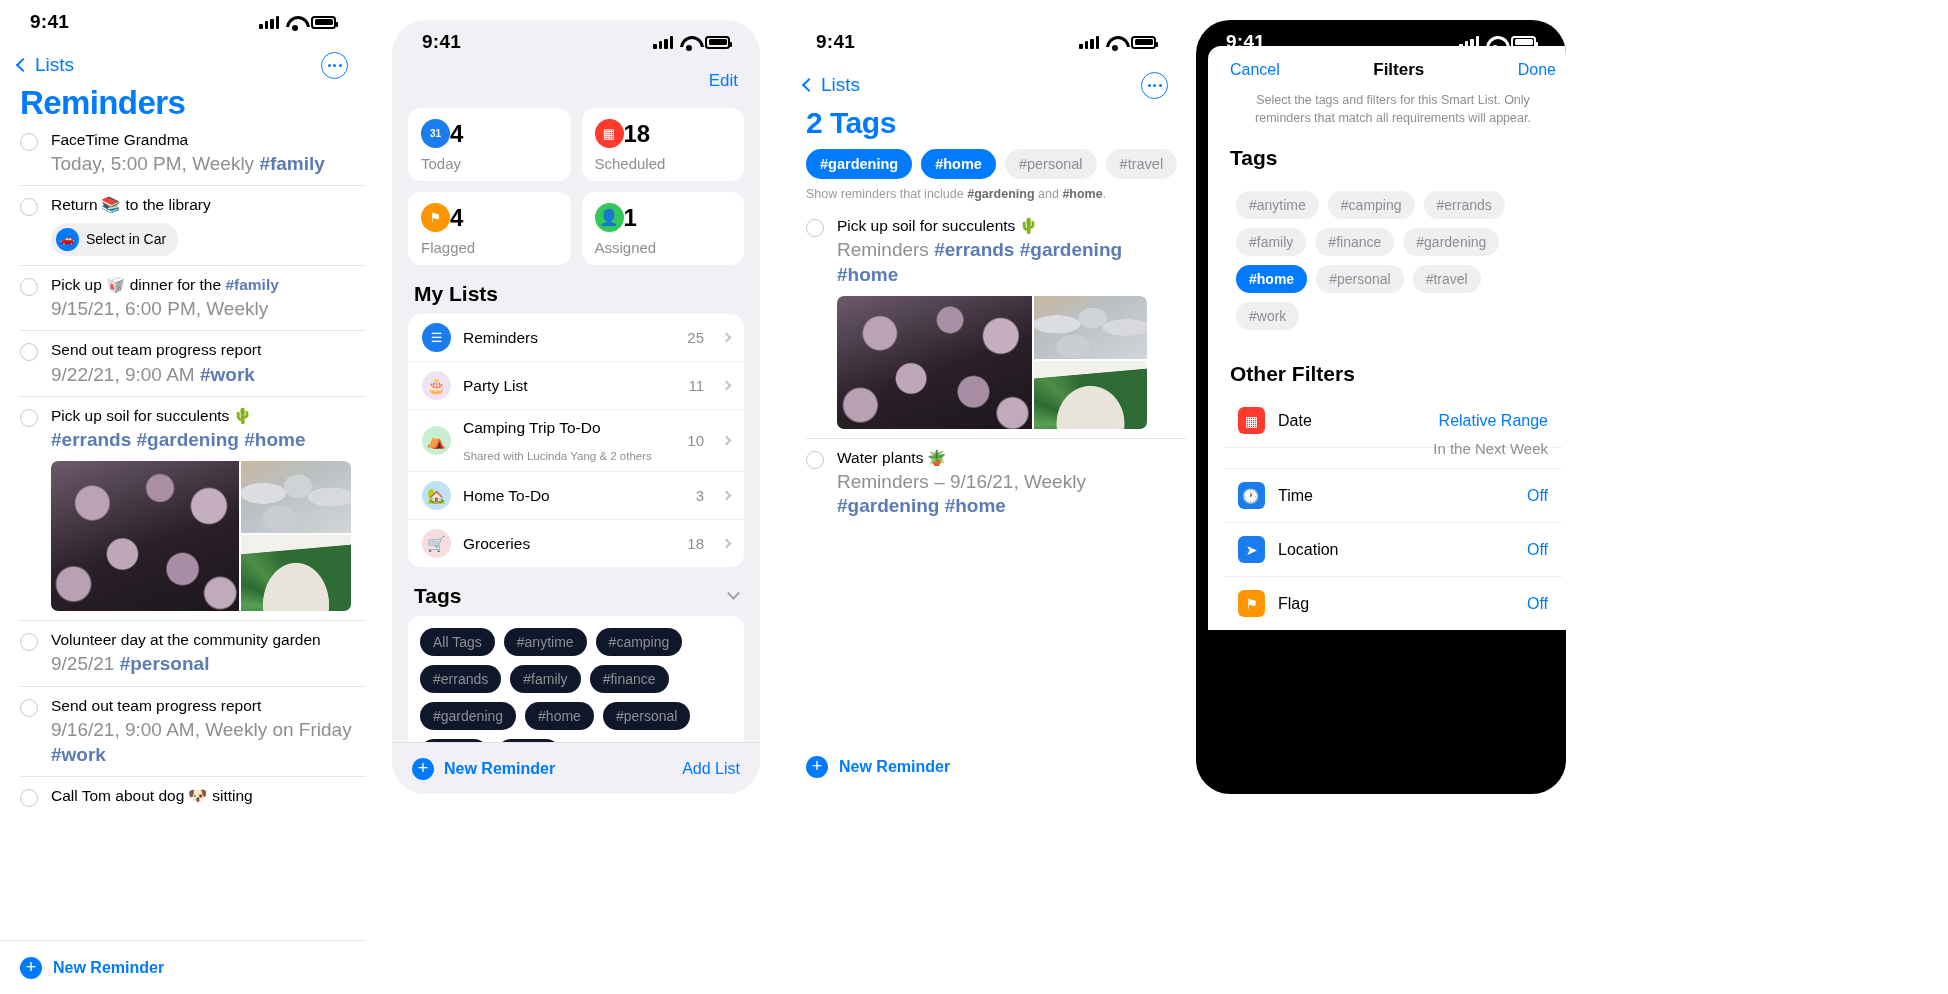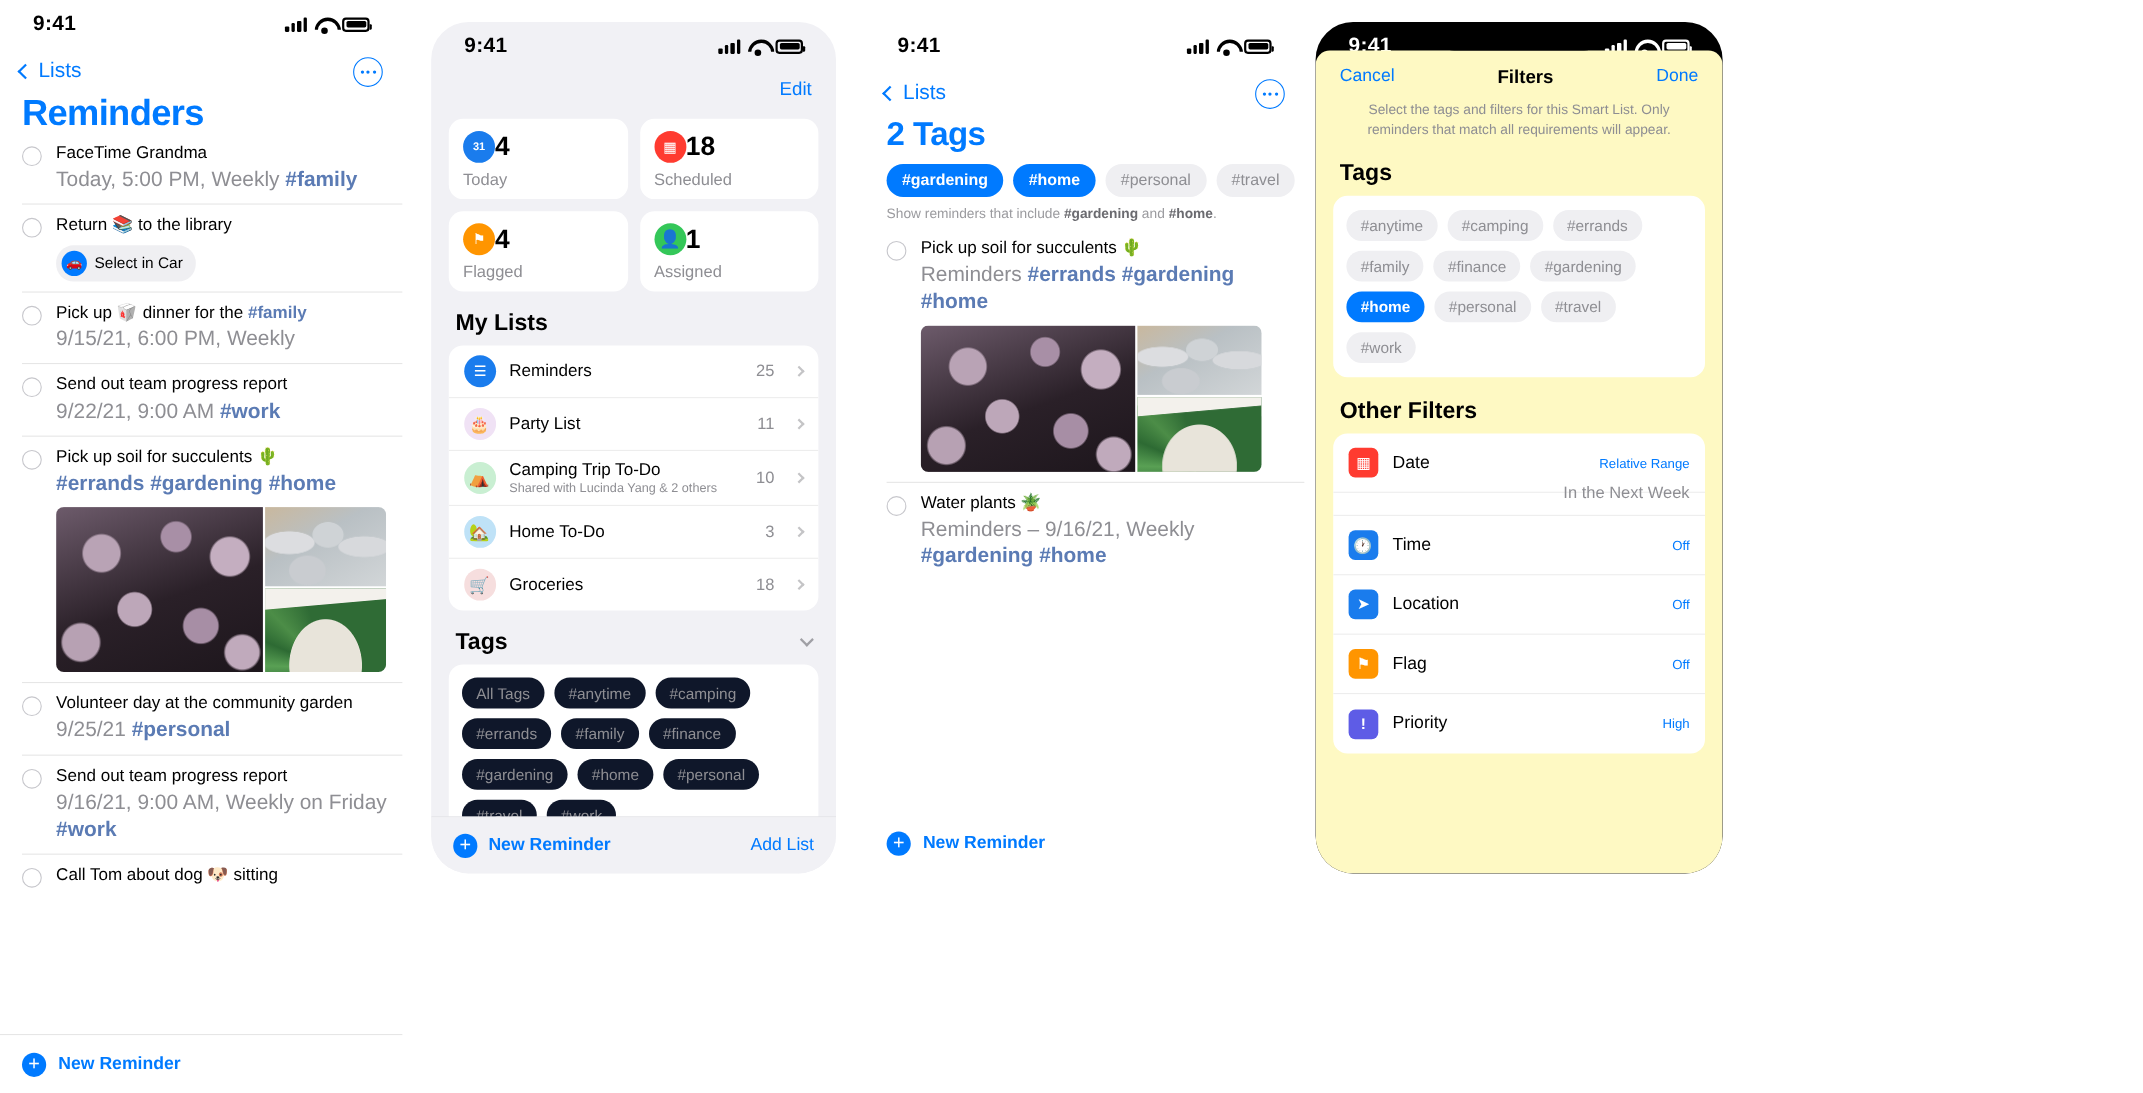--- a/index.html
+++ b/index.html
@@ -111,21 +111,21 @@
   .sc-top{display:flex;align-items:center;justify-content:flex-start;}
   .sc-ico{width:29px;height:29px;border-radius:50%;display:flex;align-items:center;justify-content:center;color:#fff;font-size:13px;}
   .sc-num{font-size:24px;font-weight:700;color:#000;}
   .sc-lbl{font-size:15px;color:#8e8e93;margin-top:7px;}
   .sec-h { font-size:21px;font-weight:800;color:#000;padding:17px 22px 8px 22px; display:flex;align-items:center;justify-content:space-between;}
   .card { background:#fff;border-radius:13px;margin:0 16px; overflow:hidden;}
   .lrow{display:flex;align-items:center;gap:12px;padding:9px 14px;border-bottom:1px solid #ededed; min-height:47px;}
   .lrow:last-child{border-bottom:none;}
   .lico{width:29px;height:29px;border-radius:50%;display:flex;align-items:center;justify-content:center;font-size:15px;flex:0 0 auto;position:relative;}
   .lname{font-size:15.5px;color:#000;flex:1;}
-  .lsub{font-size:11.5px;color:#8e8e93;margin-top:1px;}
+  .lsub{font-size:11.5px;color:#8e8e93;margin-top:13px;}
   .lcount{font-size:15px;color:#8e8e93;}
   .chev-r{width:7px;height:7px;border-right:2px solid #c4c4c6;border-top:2px solid #c4c4c6;transform:rotate(45deg);margin-left:7px;}
   .chev-dn{width:9px;height:9px;border-right:2.3px solid #a0a0a5;border-bottom:2.3px solid #a0a0a5;transform:rotate(45deg);margin-top:-5px;}
   .tagcard{background:#fff;border-radius:13px;margin:0 16px;padding:12px 12px 12px 12px;display:flex;flex-wrap:wrap;gap:9px;}
   .tchip{background:#0f172a;border-radius:15px;padding:6px 13px;font-size:14px;color:#8e8e93;}
   .p2bottom{position:absolute;left:0;bottom:0;width:100%;height:52px;display:flex;align-items:center;justify-content:space-between;padding:0 20px;border-top:1px solid #e0e0e4;background:#f1f1f5;border-radius:0 0 34px 34px;}
   .p2bl{display:flex;align-items:center;gap:10px;}
   .addlist{font-size:16px;color:#007aff;}
 
   
@@ -133,34 +133,34 @@
   #p3 .title { font-size:30px;font-weight:800;color:#007aff;padding:0 20px;letter-spacing:-.5px;}
   .tagbar{display:flex;gap:9px;padding:9px 0 0 20px;overflow:hidden;}
   .tb-on{background:#007aff;color:#fff;font-weight:700;border-radius:16px;padding:7px 14px;font-size:14.5px;white-space:nowrap;}
   .tb-off{background:#efeff2;color:#8e8e93;border-radius:16px;padding:7px 14px;font-size:14.5px;white-space:nowrap;}
   .showline{font-size:12.5px;color:#9b9b9f;padding:8px 20px 6px 20px;}
   .showline b{color:#6b6b70;font-weight:700;}
   .p3photos{display:flex;gap:2px;margin-top:8px;height:133px;width:310px;border-radius:7px;overflow:hidden;}
 
   
   #p4 { left:1196px; top:20px; width:370px; height:774px; background:#000; border-radius:34px;}
-  .sheet{position:absolute;left:0;top:26px;width:100%;height:748px;background:#fef9c3;border-radius:13px 13px 0 0;overflow:hidden;}
+  .sheet{position:absolute;left:12px;top:26px;width:100%;height:584px;background:#ffffff;border-radius:13px 13px 0 0;overflow:hidden;}
   .sheet-nav{display:flex;align-items:center;justify-content:space-between;padding:14px 22px 6px 22px;}
   .sh-side{font-size:16px;color:#007aff;}
   .sh-title{font-size:17px;font-weight:700;color:#000;text-align:center;}
   .sheet-desc{font-size:12.5px;color:#8e8e93;text-align:center;padding:6px 34px 0 34px;line-height:1.4;}
   .sh-sec{font-size:21px;font-weight:800;color:#000;padding:19px 22px 8px 22px;}
   .sh-card{background:#fff;border-radius:13px;margin:0 16px;padding:13px 12px;display:flex;flex-wrap:wrap;gap:9px;}
   .fchip{background:#efeff2;color:#8e8e93;border-radius:15px;padding:6px 13px;font-size:14px;}
   .fchip.on{background:#007aff;color:#fff;font-weight:700;}
   .frow{display:flex;align-items:center;gap:13px;padding:11px 14px;border-bottom:1px solid #ededed;min-height:54px;}
   .frow:last-child{border-bottom:none;}
   .fico{width:27px;height:27px;border-radius:6px;display:flex;align-items:center;justify-content:center;color:#fff;font-size:14px;flex:0 0 auto;}
   .fname{font-size:16px;color:#000;flex:1;}
-  .fval{font-size:12px;color:#007aff;}
+  .fval{font-size:16px;color:#007aff;}
   .fsub{font-size:15px;color:#8e8e93;text-align:right;padding:0 14px 11px 14px;border-bottom:1px solid #ededed;margin-top:-8px;}
   .notch{position:absolute;left:50%;transform:translateX(-50%);top:0;width:150px;height:26px;background:#000;border-radius:0 0 16px 16px;}
 </style>
 </head>
 <body>
 
 <div class="stage">
 
   <div class="phone" id="p1">
     <div class="statusbar">

